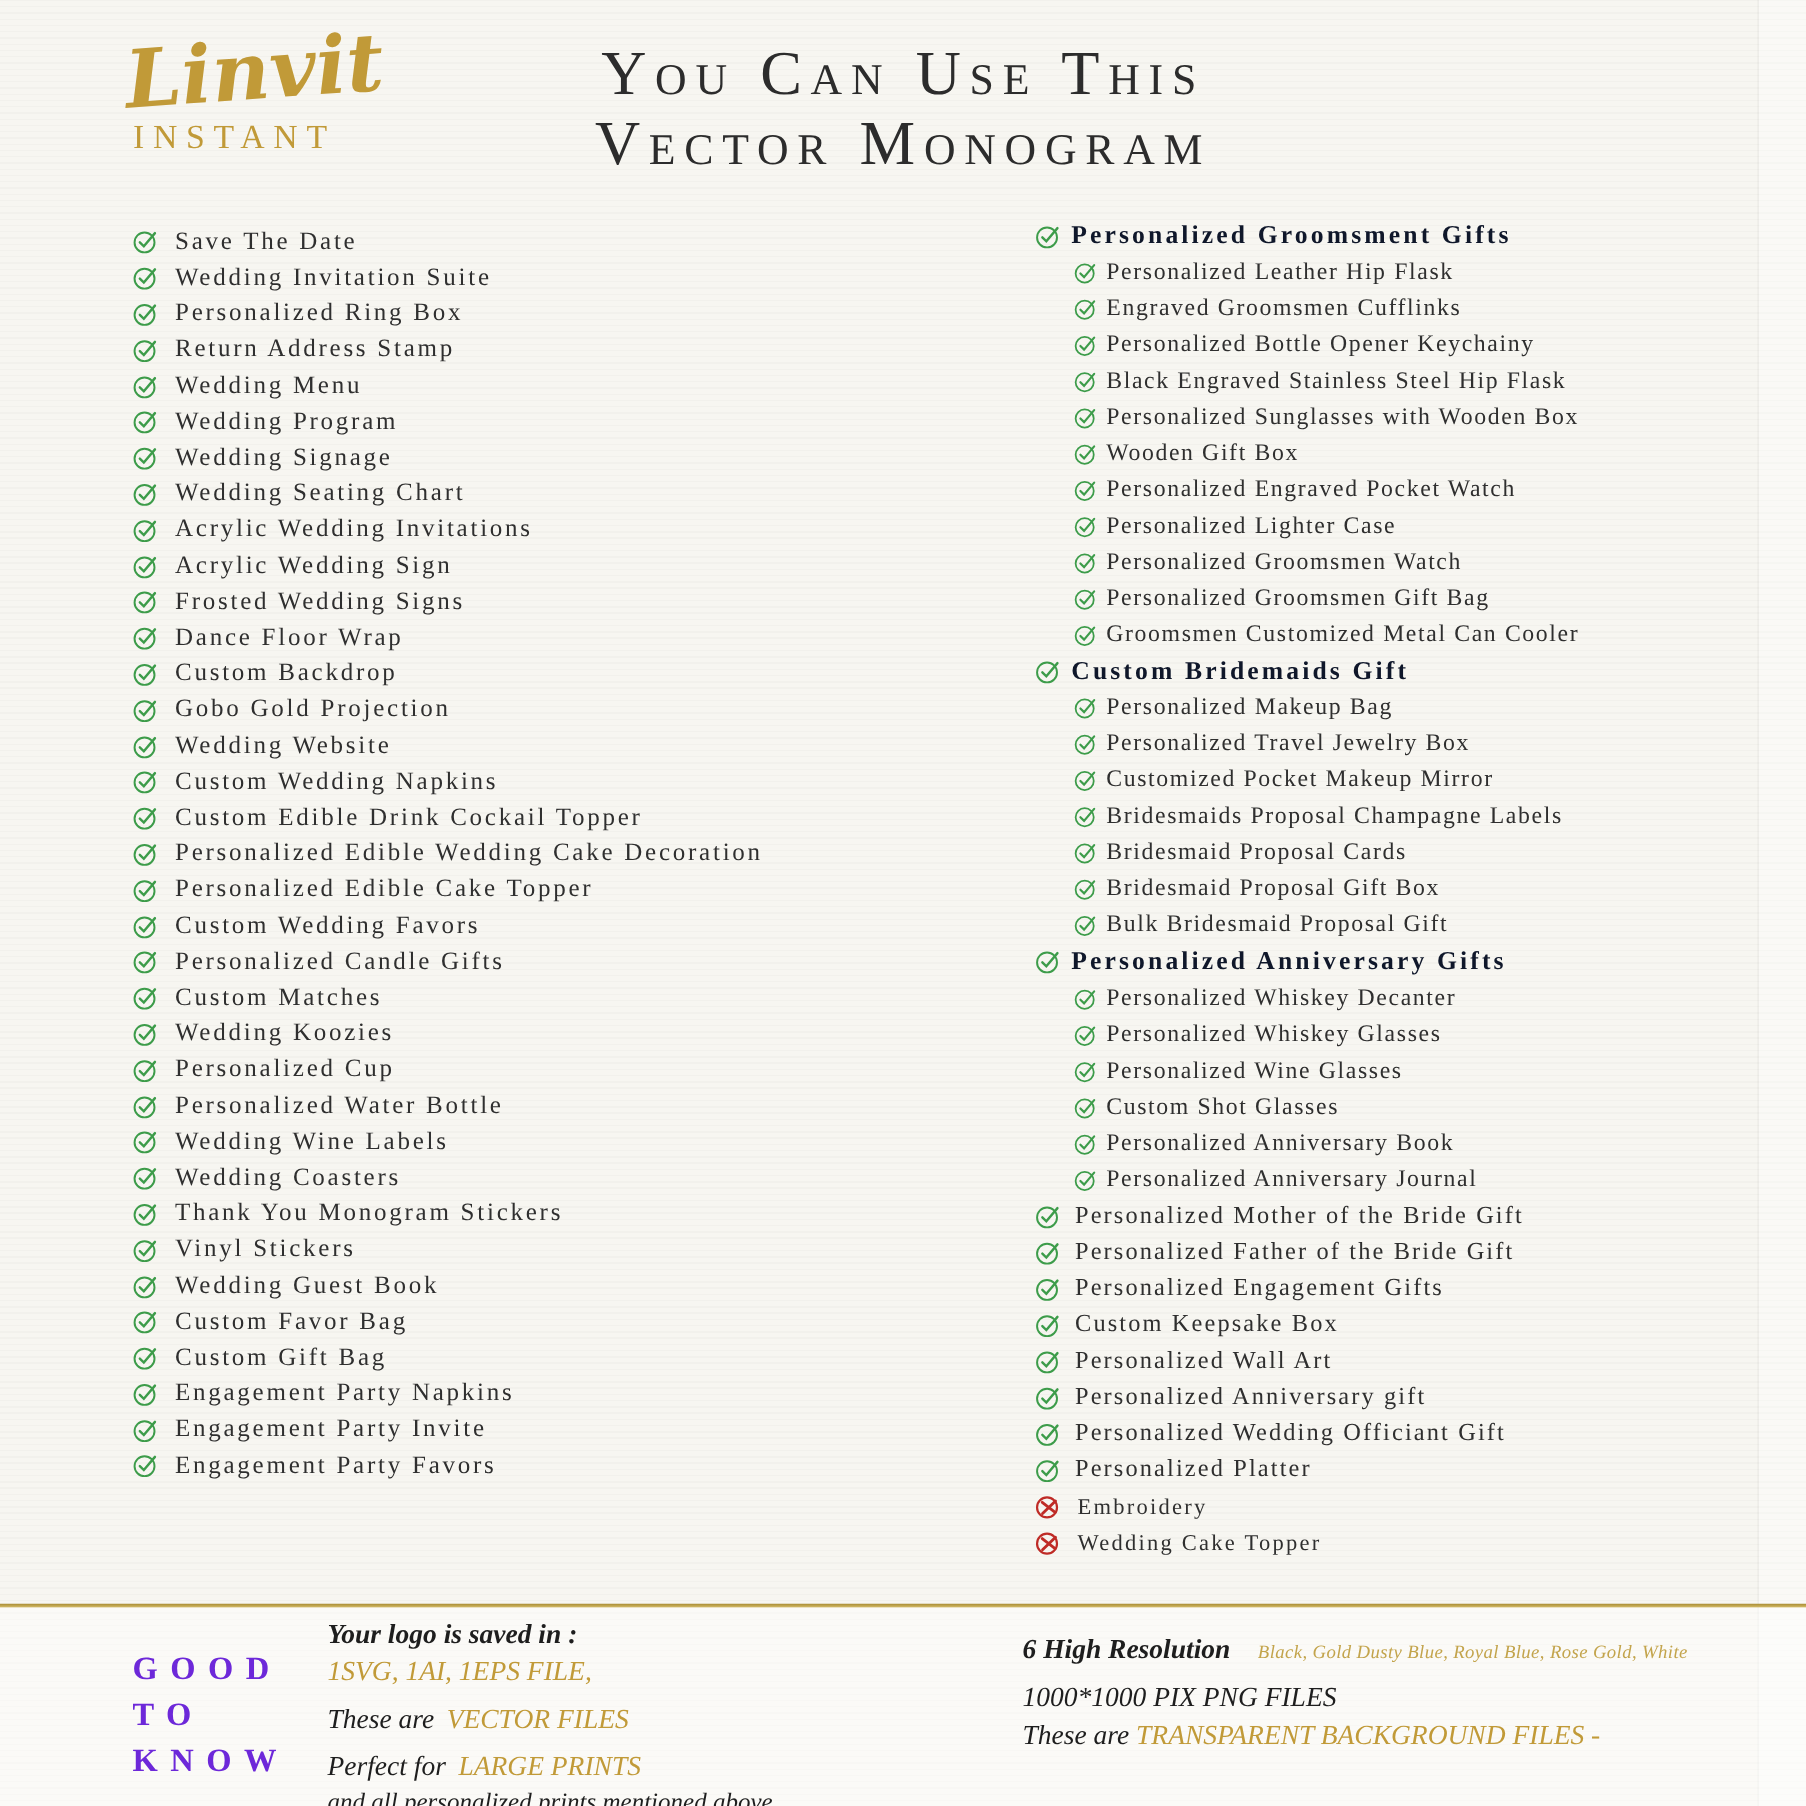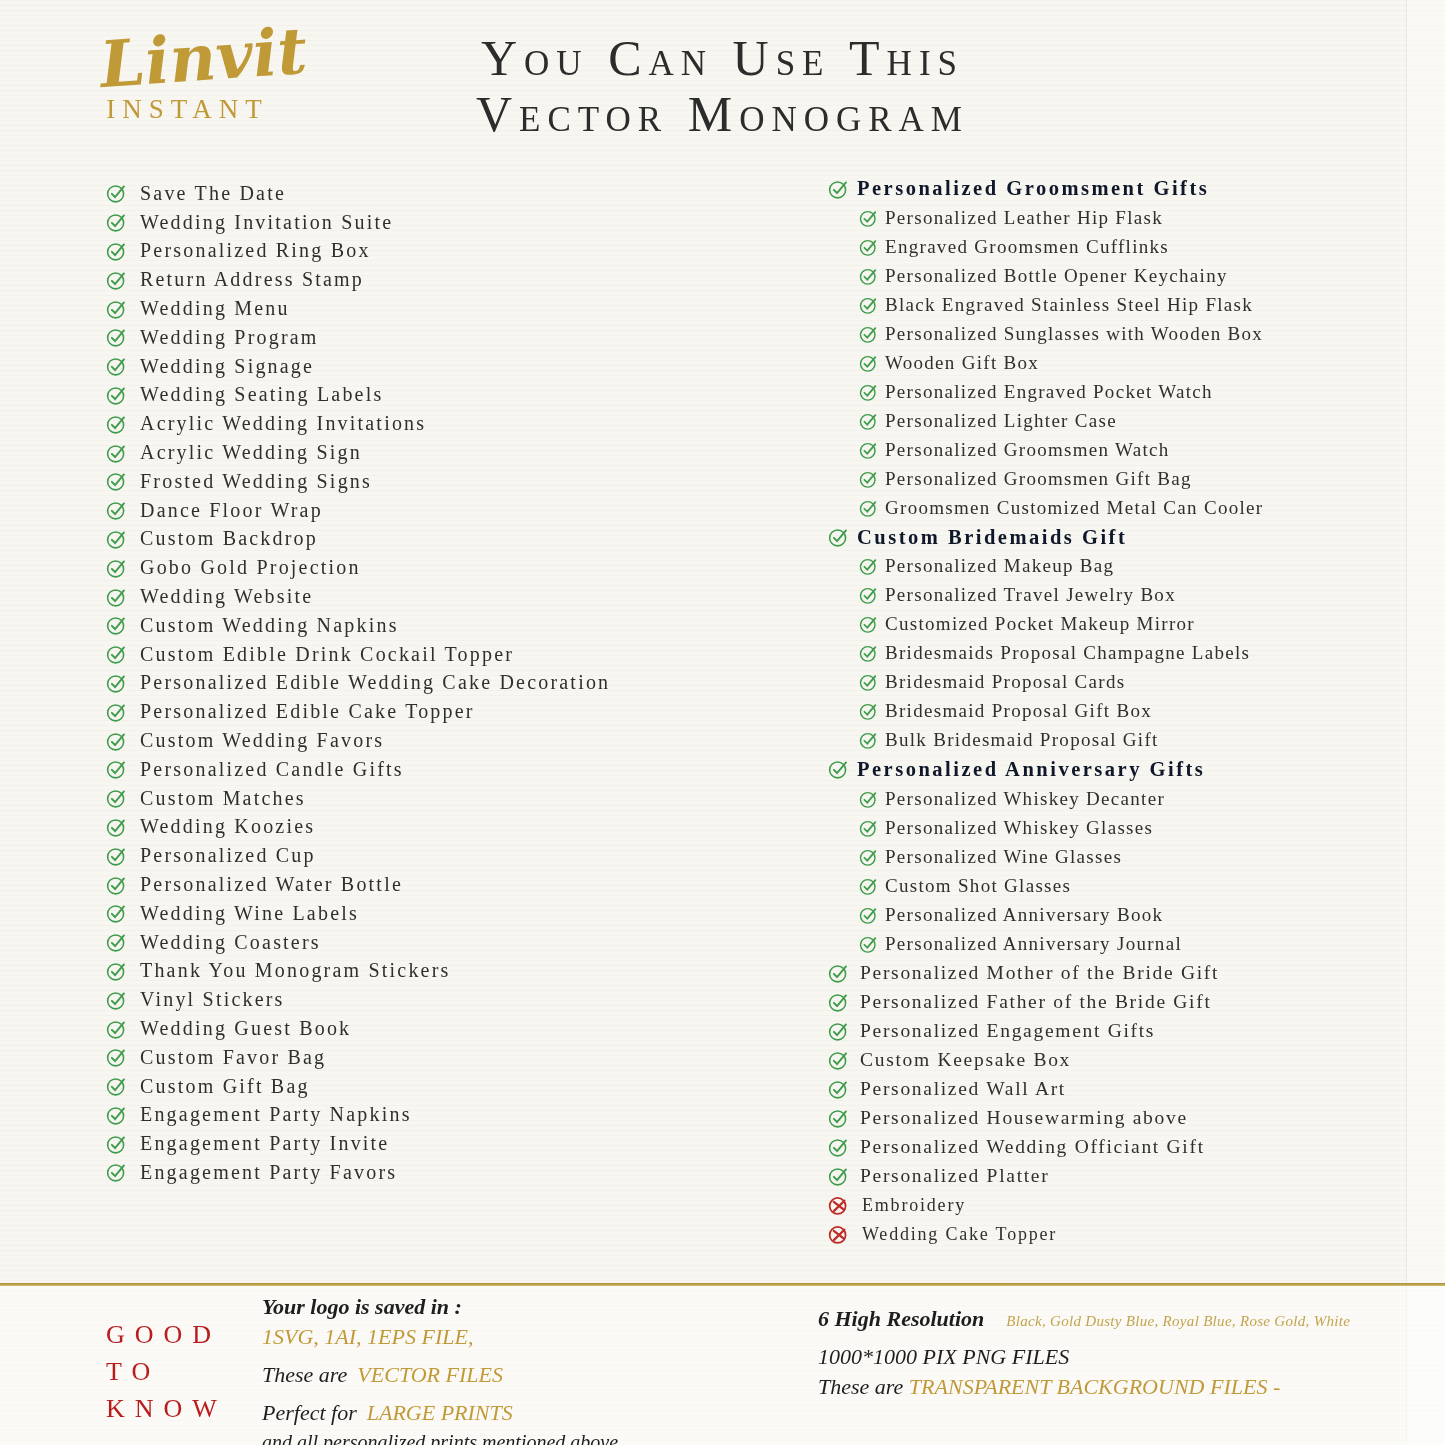--- a/index.html
+++ b/index.html
@@ -68,21 +68,21 @@
   .footer-line{
     position:absolute;left:0;right:0;top:1283px;height:3px;
     background:linear-gradient(180deg,#a88c33,#d6bd6b);
   }
   .footer-bg{
     position:absolute;left:0;right:0;top:1286px;bottom:0;
     background:rgba(255,255,255,0.45);pointer-events:none;
   }
   .footer-heading{
     position:absolute;left:106px;top:1316px;
-    font-weight:400;font-size:26px;letter-spacing:10px;line-height:37px;color:#b91c1c;
+    font-weight:700;font-size:26px;letter-spacing:10px;line-height:37px;color:#6d28d9;
   }
   .footer-mid{
     position:absolute;left:262px;top:1294px;font-style:italic;color:#1e1e1e;
   }
   .footer-mid .l{font-size:22px;line-height:26px;}
   .footer-mid .l1{font-weight:600;margin-bottom:4px;}
   .footer-mid .l2{color:var(--gold,#c7a13b);margin-bottom:12px;}
   .footer-mid .l3{margin-bottom:12px;}
   .footer-mid .l4{margin-bottom:3px;}
   .footer-mid .l5{font-size:20px;}
@@ -166,21 +166,21 @@
         <circle cx="10.5" cy="13" r="8.7" fill="none" stroke="#3d9c4a" stroke-width="1.7"></circle>
         <path d="M6.4 12.9 L9.9 16.4 L19.6 4.9" fill="none" stroke="#3d9c4a" stroke-width="2.1" stroke-linecap="round"></path>
       </svg>
       <span class="label">Wedding Signage</span>
     </div>
     <div class="row">
       <svg class="icon" viewBox="0 0 24 24">
         <circle cx="10.5" cy="13" r="8.7" fill="none" stroke="#3d9c4a" stroke-width="1.7"></circle>
         <path d="M6.4 12.9 L9.9 16.4 L19.6 4.9" fill="none" stroke="#3d9c4a" stroke-width="2.1" stroke-linecap="round"></path>
       </svg>
-      <span class="label">Wedding Seating Labels</span>
+      <span class="label">Wedding Seating Chart</span>
     </div>
     <div class="row">
       <svg class="icon" viewBox="0 0 24 24">
         <circle cx="10.5" cy="13" r="8.7" fill="none" stroke="#3d9c4a" stroke-width="1.7"></circle>
         <path d="M6.4 12.9 L9.9 16.4 L19.6 4.9" fill="none" stroke="#3d9c4a" stroke-width="2.1" stroke-linecap="round"></path>
       </svg>
       <span class="label">Acrylic Wedding Invitations</span>
     </div>
     <div class="row">
       <svg class="icon" viewBox="0 0 24 24">
@@ -588,21 +588,21 @@
         <circle cx="10.5" cy="13" r="8.7" fill="none" stroke="#3d9c4a" stroke-width="1.7"></circle>
         <path d="M6.4 12.9 L9.9 16.4 L19.6 4.9" fill="none" stroke="#3d9c4a" stroke-width="2.1" stroke-linecap="round"></path>
       </svg>
       <span class="label">Personalized Wall Art</span>
     </div>
     <div class="row top">
       <svg class="icon" viewBox="0 0 24 24">
         <circle cx="10.5" cy="13" r="8.7" fill="none" stroke="#3d9c4a" stroke-width="1.7"></circle>
         <path d="M6.4 12.9 L9.9 16.4 L19.6 4.9" fill="none" stroke="#3d9c4a" stroke-width="2.1" stroke-linecap="round"></path>
       </svg>
-      <span class="label">Personalized Housewarming above</span>
+      <span class="label">Personalized Anniversary gift</span>
     </div>
     <div class="row top">
       <svg class="icon" viewBox="0 0 24 24">
         <circle cx="10.5" cy="13" r="8.7" fill="none" stroke="#3d9c4a" stroke-width="1.7"></circle>
         <path d="M6.4 12.9 L9.9 16.4 L19.6 4.9" fill="none" stroke="#3d9c4a" stroke-width="2.1" stroke-linecap="round"></path>
       </svg>
       <span class="label">Personalized Wedding Officiant Gift</span>
     </div>
     <div class="row top">
       <svg class="icon" viewBox="0 0 24 24">

